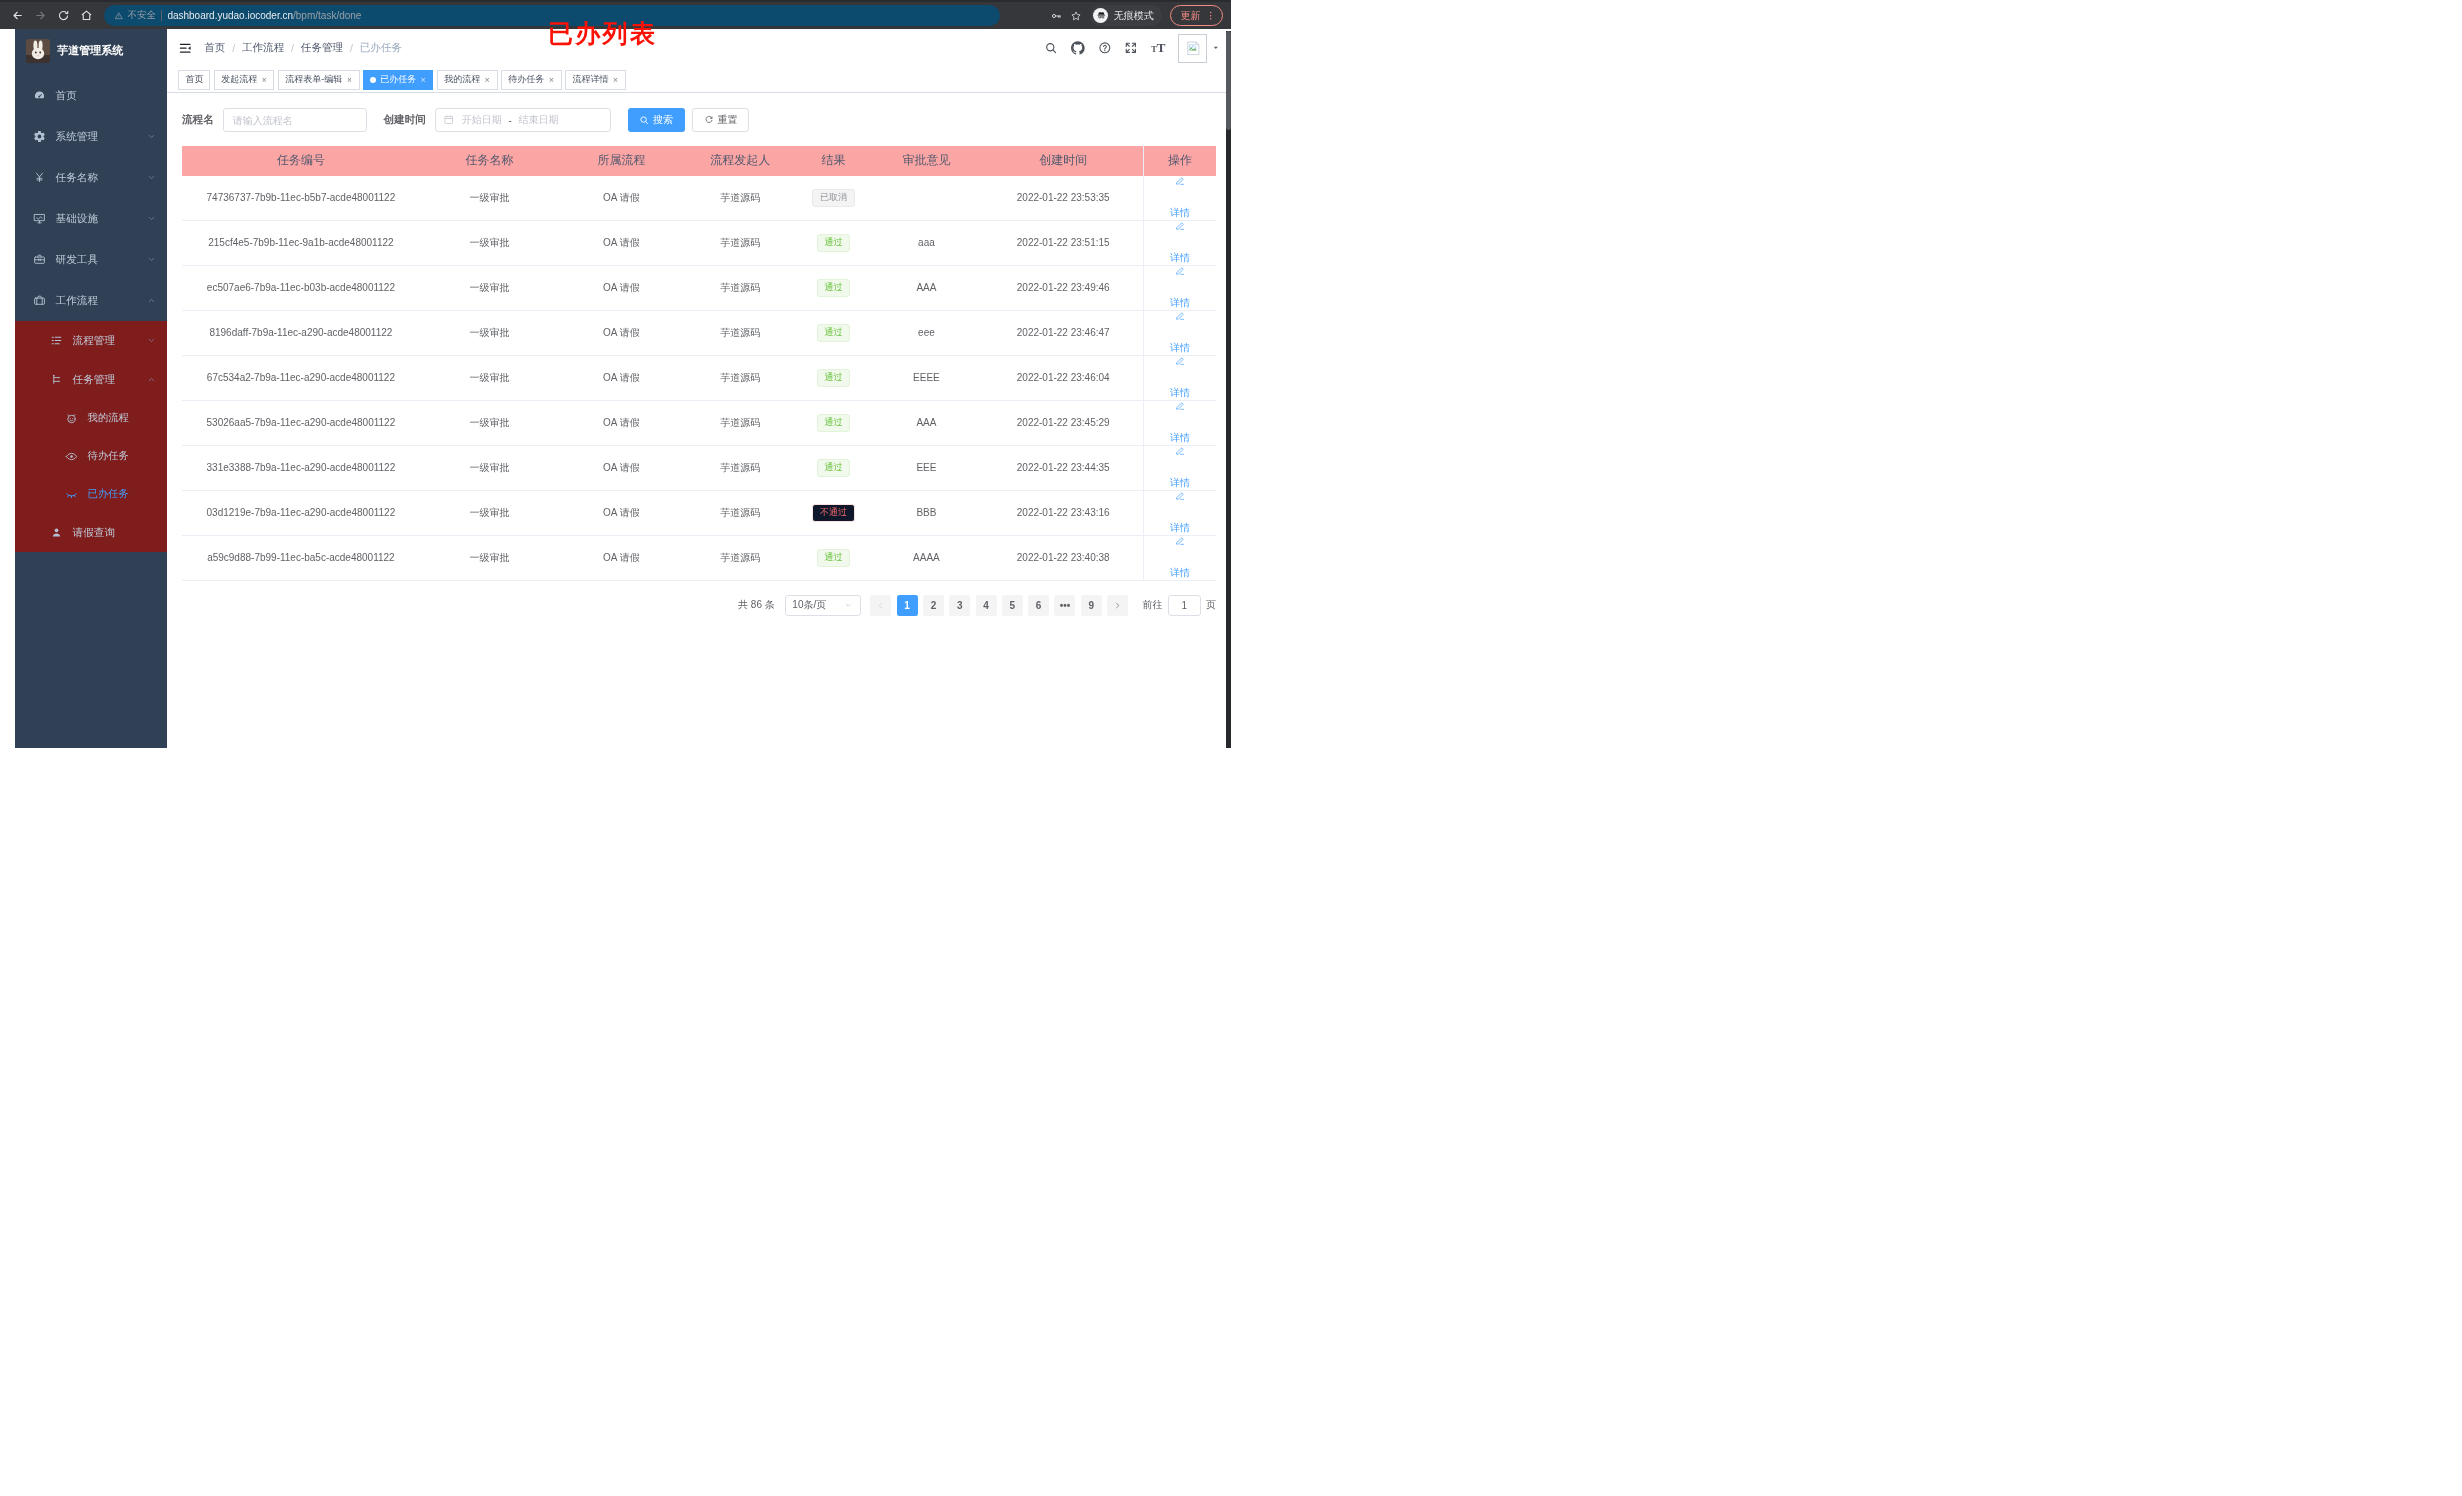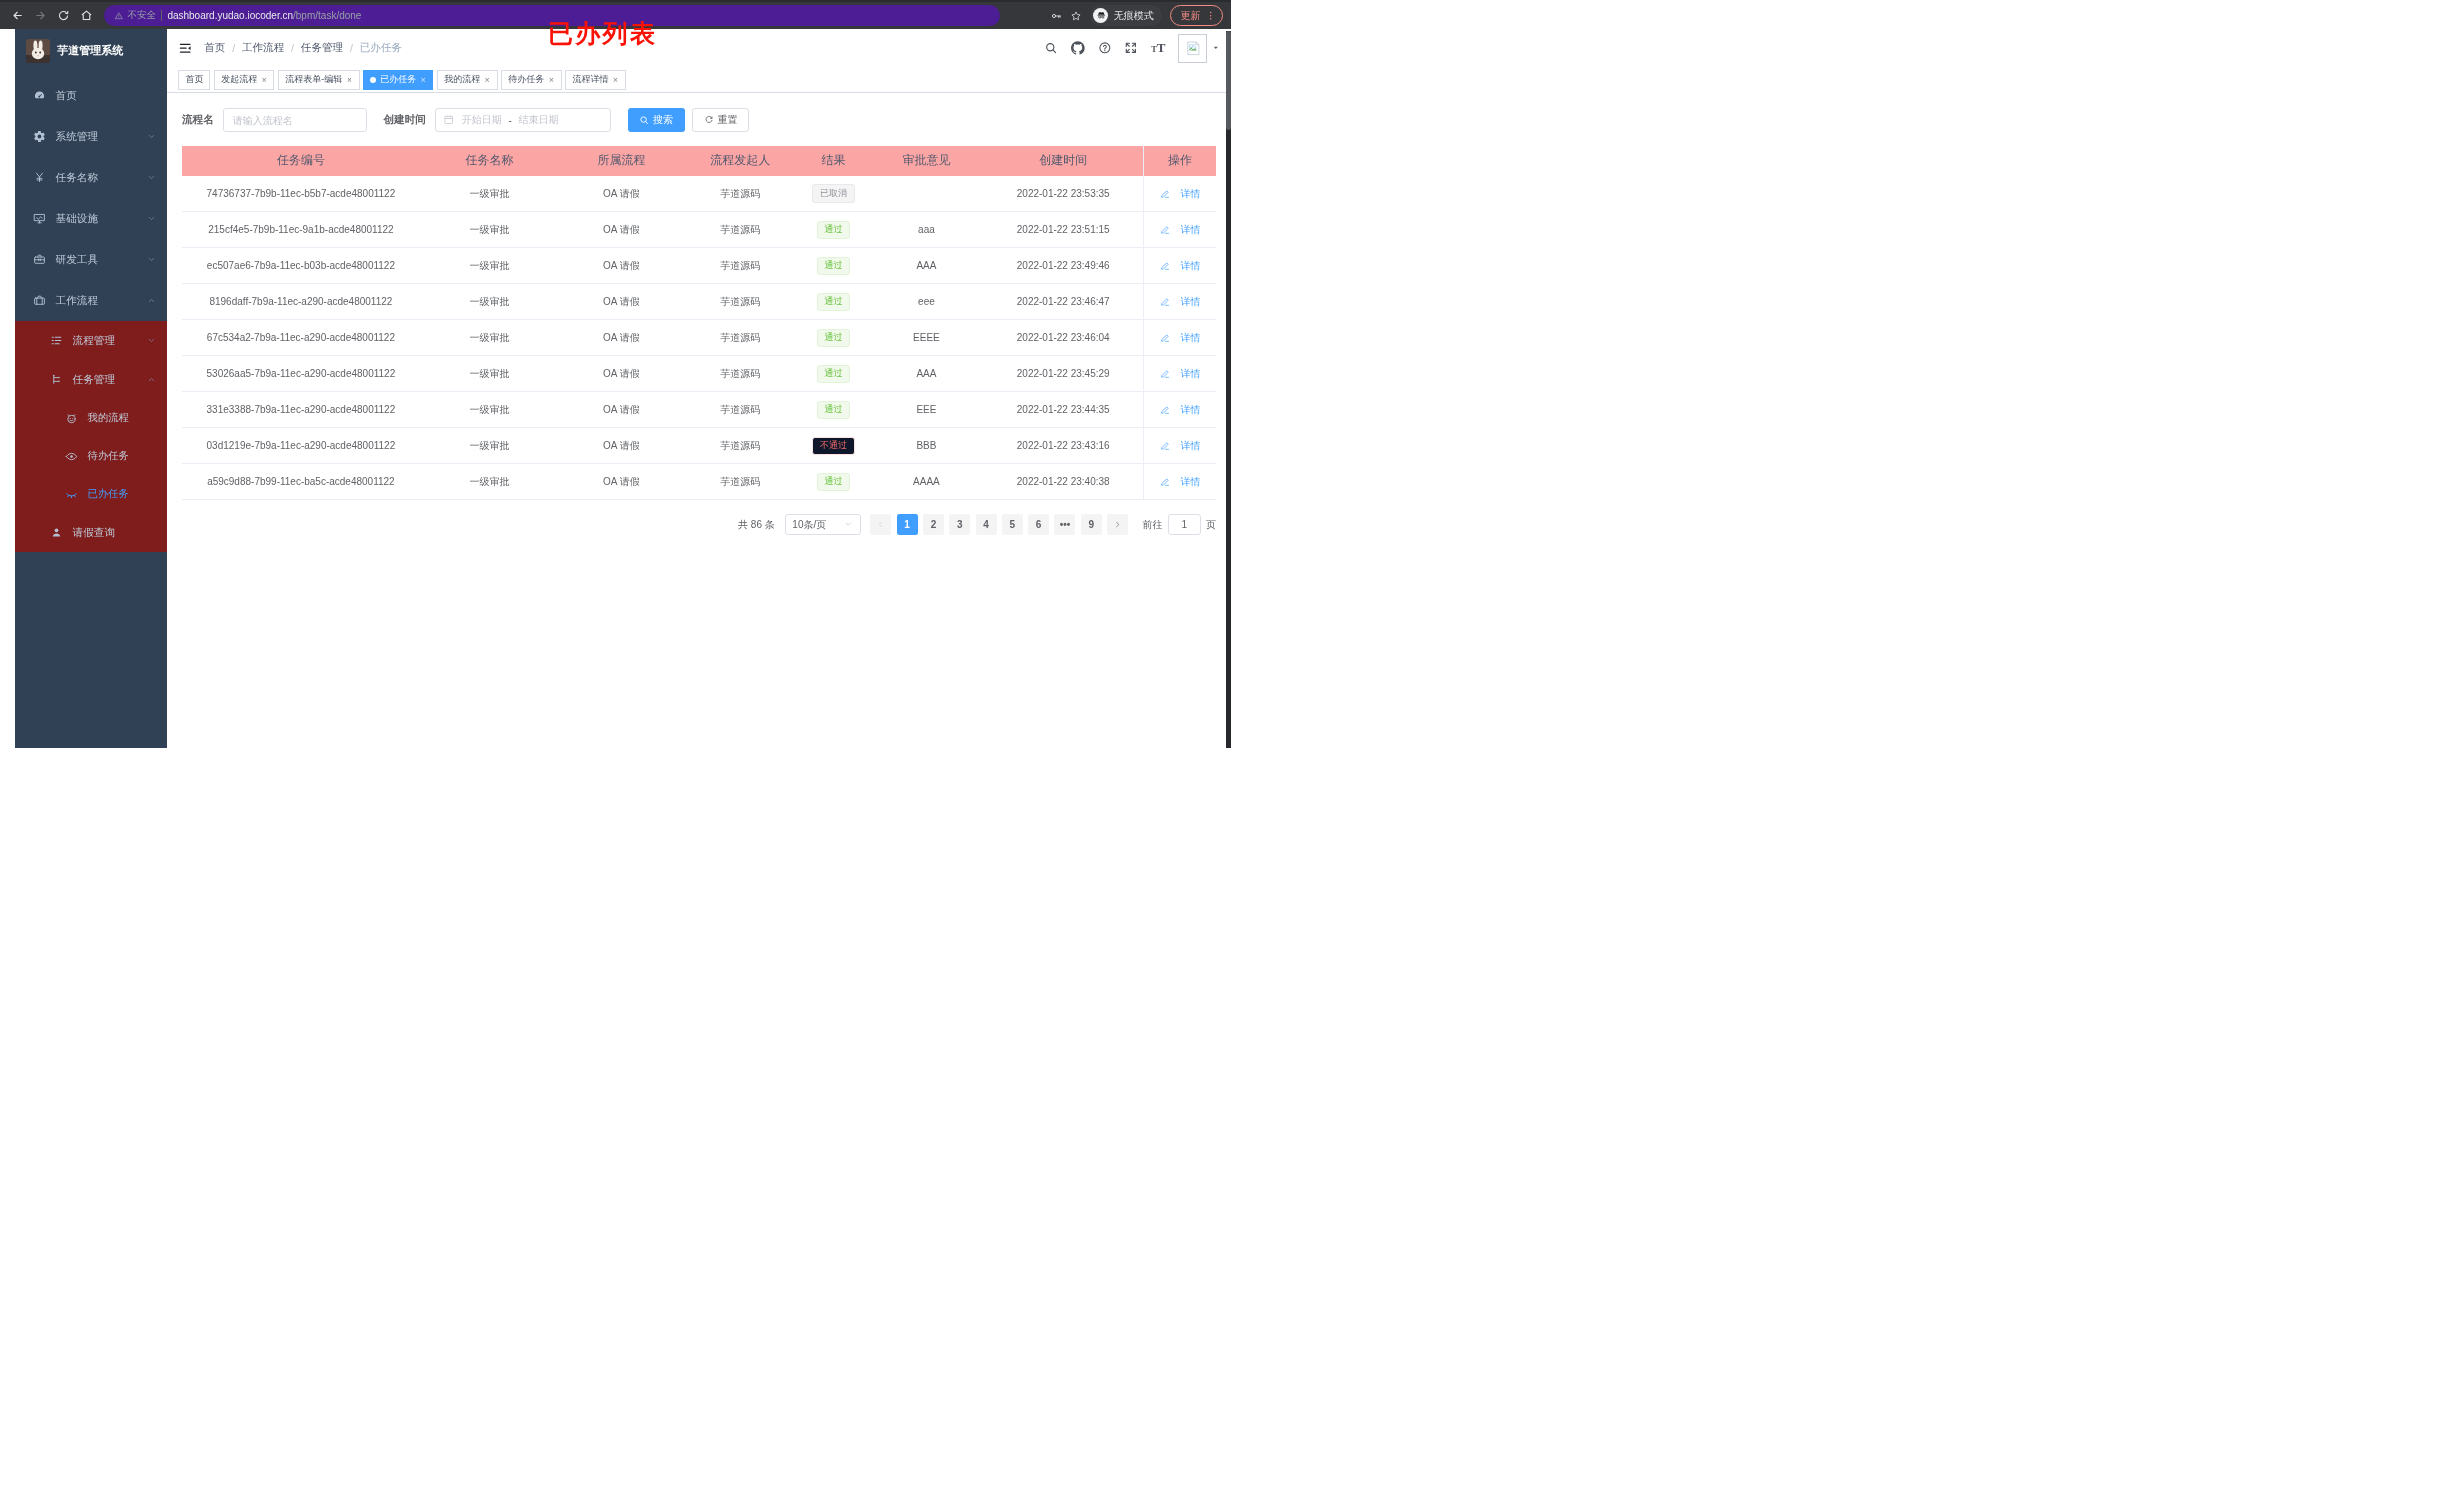--- a/index.html
+++ b/index.html
@@ -5,21 +5,21 @@
   * { margin:0; padding:0; box-sizing:border-box; }
   html,body { width:1231px; height:748px; }
   body { font-family:"Liberation Sans","DejaVu Sans",sans-serif; background:#fff; position:relative; overflow:hidden; }
   .ico { display:inline-flex; align-items:center; justify-content:center; }
   .ico svg { width:1em; height:1em; display:block; }
 
   
   .chrome { height:29px; background:#36373b; border-top:2.3px solid #2a2b2e; display:flex; align-items:center; padding:0 7.6px; gap:3px; position:relative; z-index:5; }
   .nav-btn { width:20px; height:20px; display:flex; align-items:center; justify-content:center; color:#dfe1e5; font-size:13px; border-radius:50%; cursor:pointer; }
   .nav-btn.dim { color:#74777c; }
-  .url-bar { flex:1; max-width:896px; height:20.5px; background:#4c1d95; border-radius:10.6px; display:flex; align-items:center; padding:0 10px; gap:5.3px; margin:0 4.6px; cursor:text; }
+  .url-bar { flex:1; max-width:896px; height:20.5px; background:#0c4a6e; border-radius:10.6px; display:flex; align-items:center; padding:0 10px; gap:5.3px; margin:0 4.6px; cursor:text; }
   .url-sec { display:flex; align-items:center; gap:3.8px; color:#9aa0a6; font-size:9.5px; }
   .url-div { width:0.8px; height:11.4px; background:#5f6368; }
   .url-text { font-size:10px; color:#e8eaed; white-space:nowrap; }
   .url-path { color:#9aa0a6; }
   .chrome-right { margin-left:auto; display:flex; align-items:center; gap:8.4px; }
   .c-ico { color:#dfe1e5; font-size:12px; cursor:pointer; }
   .incog-pill { background:#3c3d41; border-radius:10.6px; height:20.5px; display:flex; align-items:center; gap:5.3px; padding:0 8.4px 0 3px; color:#e8eaed; font-size:10px; cursor:default; }
   .incog-circle { width:15px; height:15px; background:#f1f3f4; border-radius:50%; color:#202124; font-size:10.6px; display:flex; align-items:center; justify-content:center; }
   .update-pill { border:1.1px solid #f28b82; border-radius:10.6px; height:20.5px; display:flex; align-items:center; gap:4.6px; padding:0 6px 0 9px; color:#f28b82; font-size:10px; cursor:pointer; }
   .annotation { position:absolute; left:548px; top:15px; font-size:25px; font-weight:700; letter-spacing:2.3px; z-index:60; white-space:nowrap; }
@@ -80,21 +80,21 @@
 
   
   table.grid { width:100%; border-collapse:collapse; table-layout:fixed; }
   .grid th { background:#fca5a5; color:#515a6e; font-size:12px; font-weight:400; height:30px; text-align:center; }
   .grid td { height:36px; text-align:center; font-size:10px; color:#606266; border-bottom:0.8px solid #ebeef5; overflow:hidden; white-space:nowrap; }
   .grid .col-op { border-left:0.8px solid #ebeef5; }
   .badge { display:inline-block; padding:1.5px 6.8px; font-size:9px; line-height:13.7px; border-radius:3px; border:0.8px solid; }
   .badge.info    { background:#f4f4f5; border-color:#e9e9eb; color:#909399; }
   .badge.success { background:#f0f9eb; border-color:#e1f3d8; color:#67c23a; }
   .badge.danger  { background:#0f172a; border-color:#fde2e2; color:#f56c6c;font-family:Liberation Serif, serif; }
-  .detail-link { color:#409eff; display:inline-flex; gap:11px; font-size:10px; cursor:pointer; }
+  .detail-link { color:#409eff; display:inline-flex; gap:20px; font-size:10px; cursor:pointer;flex-direction:column; }
 
   
   .pagination { display:flex; align-items:center; justify-content:flex-end; gap:6.8px; margin-top:13.7px; font-size:10px; color:#606266; }
   .pg-total { margin-right:3px; }
   .size-select { width:76px; height:21px; border:0.8px solid #dcdfe6; border-radius:3px; display:flex; align-items:center; justify-content:space-between; padding:0 6.8px; color:#606266; cursor:pointer; background:#fff; }
   .size-select .sel-caret { color:#c0c4cc; font-size:8.4px; }
   .pager { display:flex; align-items:center; gap:5.3px; margin:0 3px; }
   .page-btn { min-width:21px; height:21px; padding:0 3px; background:#f4f4f5; border-radius:2.3px; display:inline-flex; align-items:center; justify-content:center; font-weight:700; color:#606266; cursor:pointer; font-size:10px; }
   .page-btn.active { background:#409eff; color:#fff; }
   .page-btn.disabled { color:#c6c9cf; cursor:default; }

